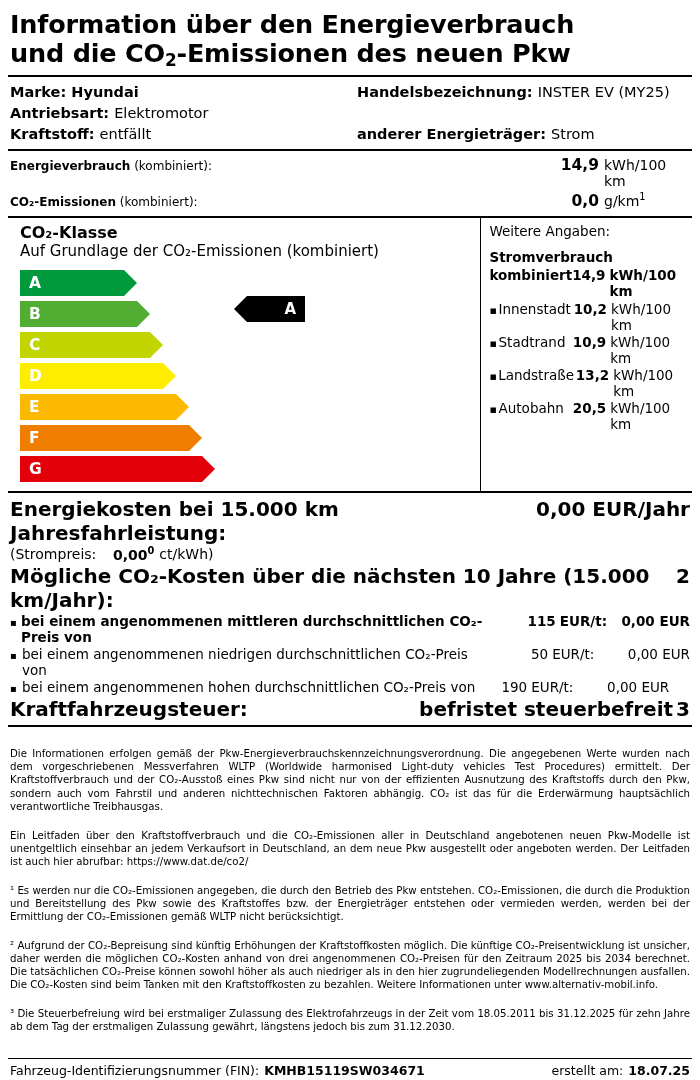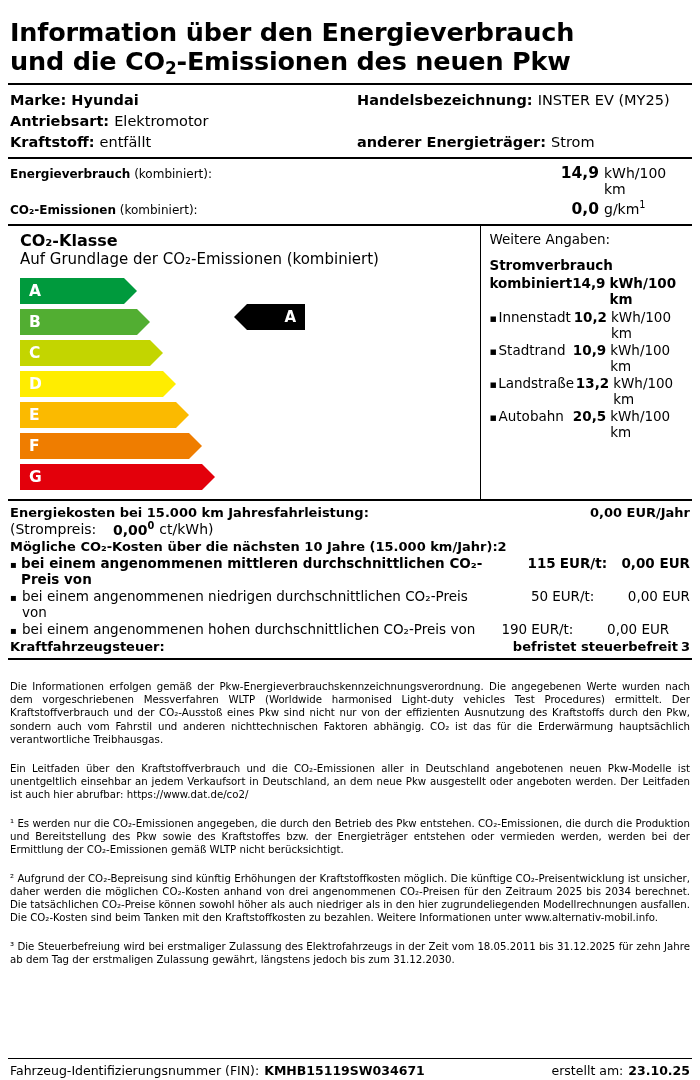--- a/index.html
+++ b/index.html
@@ -6,21 +6,21 @@
   body{
     width:700px;height:1080px;
     background:#ffffff;
     font-family:"DejaVu Sans","Liberation Sans",sans-serif;
     color:#000;
     -webkit-font-smoothing:antialiased;
   }
   .sheet{
     width:700px;height:1080px;
     box-sizing:border-box;
-    padding:16px 8px 2px 8px;
+    padding:8px 8px 2px 8px;
     display:flex;flex-direction:column;
     position:relative;
     justify-content:space-between;
   }
   
   .title{
     font-size:25.5px;font-weight:bold;line-height:1.12;
     letter-spacing:-0.2px;
     padding:2px 0 6px 2px;
   }
@@ -76,21 +76,21 @@
   .wa-h{font-size:13.5px;font-weight:bold;line-height:1.25;}
   .wa-row{display:flex;font-size:13.5px;padding-top:1px;align-items:baseline;}
   .wa-bullet{width:10px;font-size:11px;line-height:1.2;}
   .wa-name{width:78px;}
   .wa-val{font-weight:bold;width:40px;text-align:right;}
   .wa-unit{padding-left:4px;}
   
   .costs{padding:4px 2px 4px 2px;border-bottom:2px solid #000;}
   .c-row{display:flex;align-items:baseline;font-size:14px;}
   .c-row .grow{flex:1;}
-  .c-strong{font-weight:bold;font-size:13px;}
+  .c-strong{font-weight:bold;font-size:20px;}
   .c-sub{font-size:14px;padding-left:0;}
   .c-list-row{display:flex;align-items:baseline;font-size:13.5px;padding-top:1px;}
   .c-list-row .bl{width:12px;font-size:10px;}
   .c-price{width:52px;text-align:right;}
   .c-eurt{width:46px;padding-left:4px;}
   .c-amount{width:92px;text-align:right;}
   .b{font-weight:bold;}
   
   .fine{
     font-size:10.2px;line-height:1.28;text-align:justify;
@@ -290,16 +290,16 @@
     <p>¹ Es werden nur die CO₂-Emissionen angegeben, die durch den Betrieb des Pkw entstehen. CO₂-Emissionen, die durch die Produktion und Bereitstellung des Pkw sowie des Kraftstoffes bzw. der Energieträger entstehen oder vermieden werden, werden bei der Ermittlung der CO₂-Emissionen gemäß WLTP nicht berücksichtigt.</p>
     <p>² Aufgrund der CO₂-Bepreisung sind künftig Erhöhungen der Kraftstoffkosten möglich. Die künftige CO₂-Preisentwicklung ist unsicher, daher werden die möglichen CO₂-Kosten anhand von drei angenommenen CO₂-Preisen für den Zeitraum  2025  bis  2034  berechnet. Die tatsächlichen CO₂-Preise können sowohl höher als auch niedriger als in den hier zugrundeliegenden Modellrechnungen ausfallen. Die CO₂-Kosten sind beim Tanken mit den Kraftstoffkosten zu bezahlen. Weitere Informationen unter www.alternativ-mobil.info.</p>
     <p>³ Die Steuerbefreiung wird bei erstmaliger Zulassung des Elektrofahrzeugs in der Zeit vom 18.05.2011 bis 31.12.2025 für zehn Jahre ab dem Tag der erstmaligen Zulassung gewährt, längstens jedoch bis zum 31.12.2030.</p>
   </div>
 
   <div class="footer">
     <span>Fahrzeug-Identifizierungsnummer (FIN):</span>
     <span class="fin-val" style="padding-left:5px">KMHB15119SW034671</span>
     <span class="grow"></span>
     <span>erstellt am:</span>
-    <span class="fin-val" style="padding-left:5px">23.10.25</span>
+    <span class="fin-val" style="padding-left:5px">18.07.25</span>
   </div>
 
 </div>
 
 </body></html>

